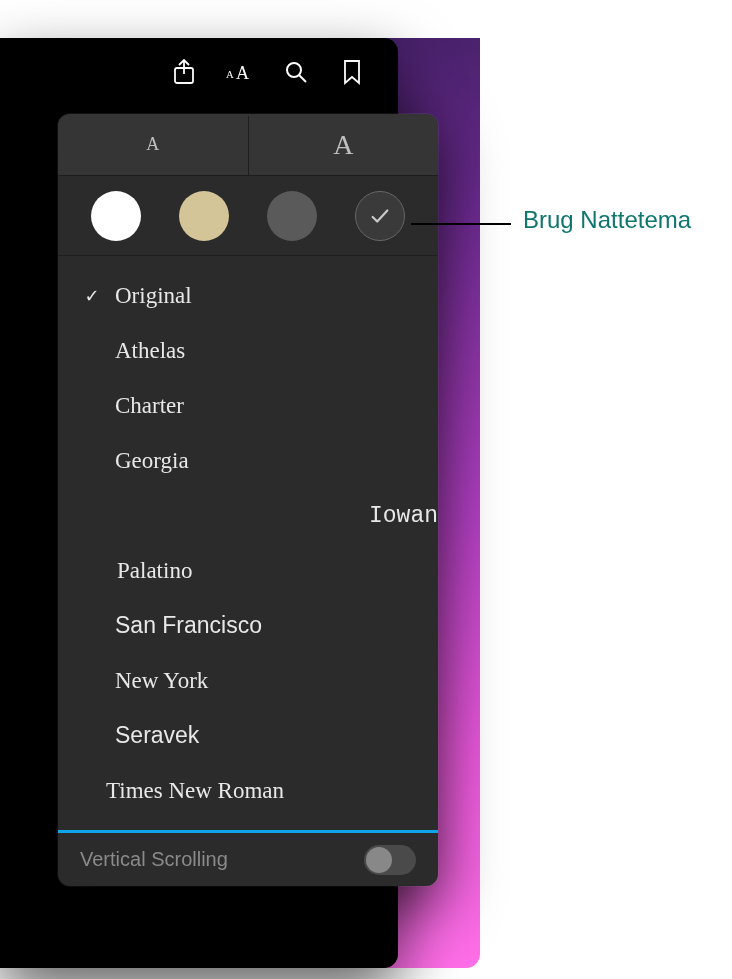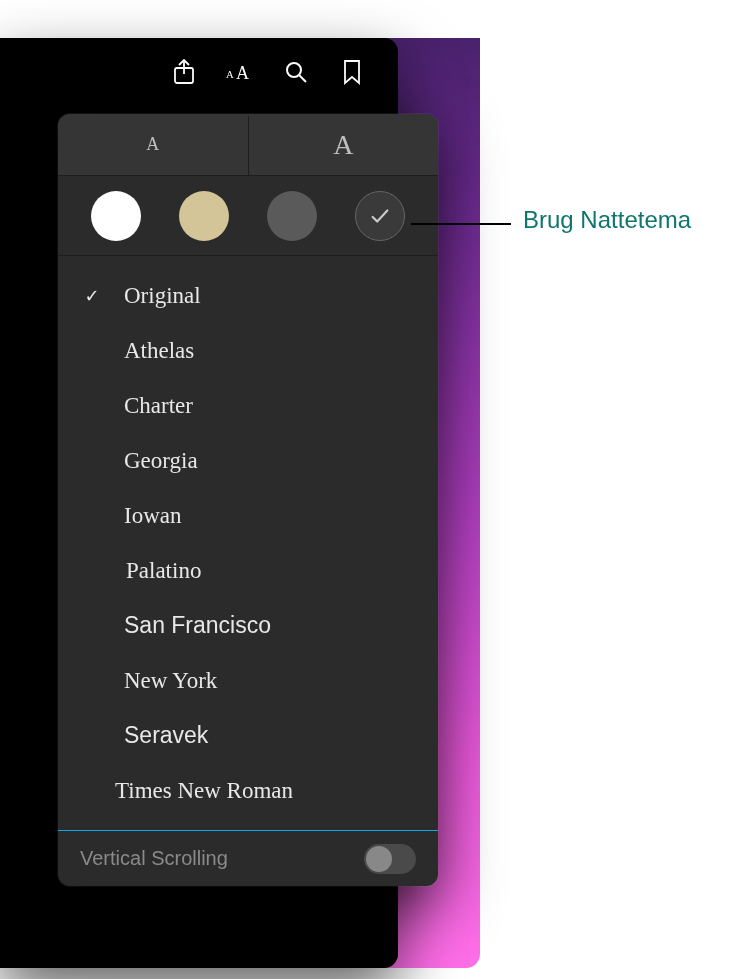--- a/index.html
+++ b/index.html
@@ -125,39 +125,39 @@
       font-size: 23px;
     }
     .font-check {
       width: 24px;
       display: inline-flex;
       justify-content: center;
       color: #e8e8e8;
       font-size: 18px;
     }
     .font-name {
-      margin-left: 20px;
+      margin-left: 11px;
     }
     .f-original { font-family: Georgia, serif; }
     .f-athelas { font-family: Georgia, "Times New Roman", serif; }
     .f-charter { font-family: Charter, Georgia, serif; }
     .f-georgia { font-family: Georgia, serif; }
-    .f-iowan { font-family: Liberation Serif, serif; }
+    .f-iowan { font-family: Liberation Mono, monospace; justify-content: flex-end; }
     .f-palatino { font-family: Palatino, "Palatino Linotype", serif; padding-left: 24px; }
     .f-sf { font-family: -apple-system, BlinkMacSystemFont, sans-serif; }
     .f-ny { font-family: "New York", Georgia, serif; font-weight: 500; }
     .f-seravek { font-family: Seravek, -apple-system, sans-serif; }
     .f-tnr { font-family: "Times New Roman", Times, serif; padding-left: 13px; }
     .scrolling-row {
       display: flex;
       align-items: center;
       justify-content: space-between;
       height: 56px;
       padding: 0 22px;
-      border-top: 1px solid #0ea5e9;
+      border-top: 3px solid #0ea5e9;
       color: #8a8a8a;
       font-size: 20px;
     }
     .toggle {
       width: 52px;
       height: 30px;
       border-radius: 15px;
       background: #4a4a4a;
       position: relative;
       cursor: pointer;

